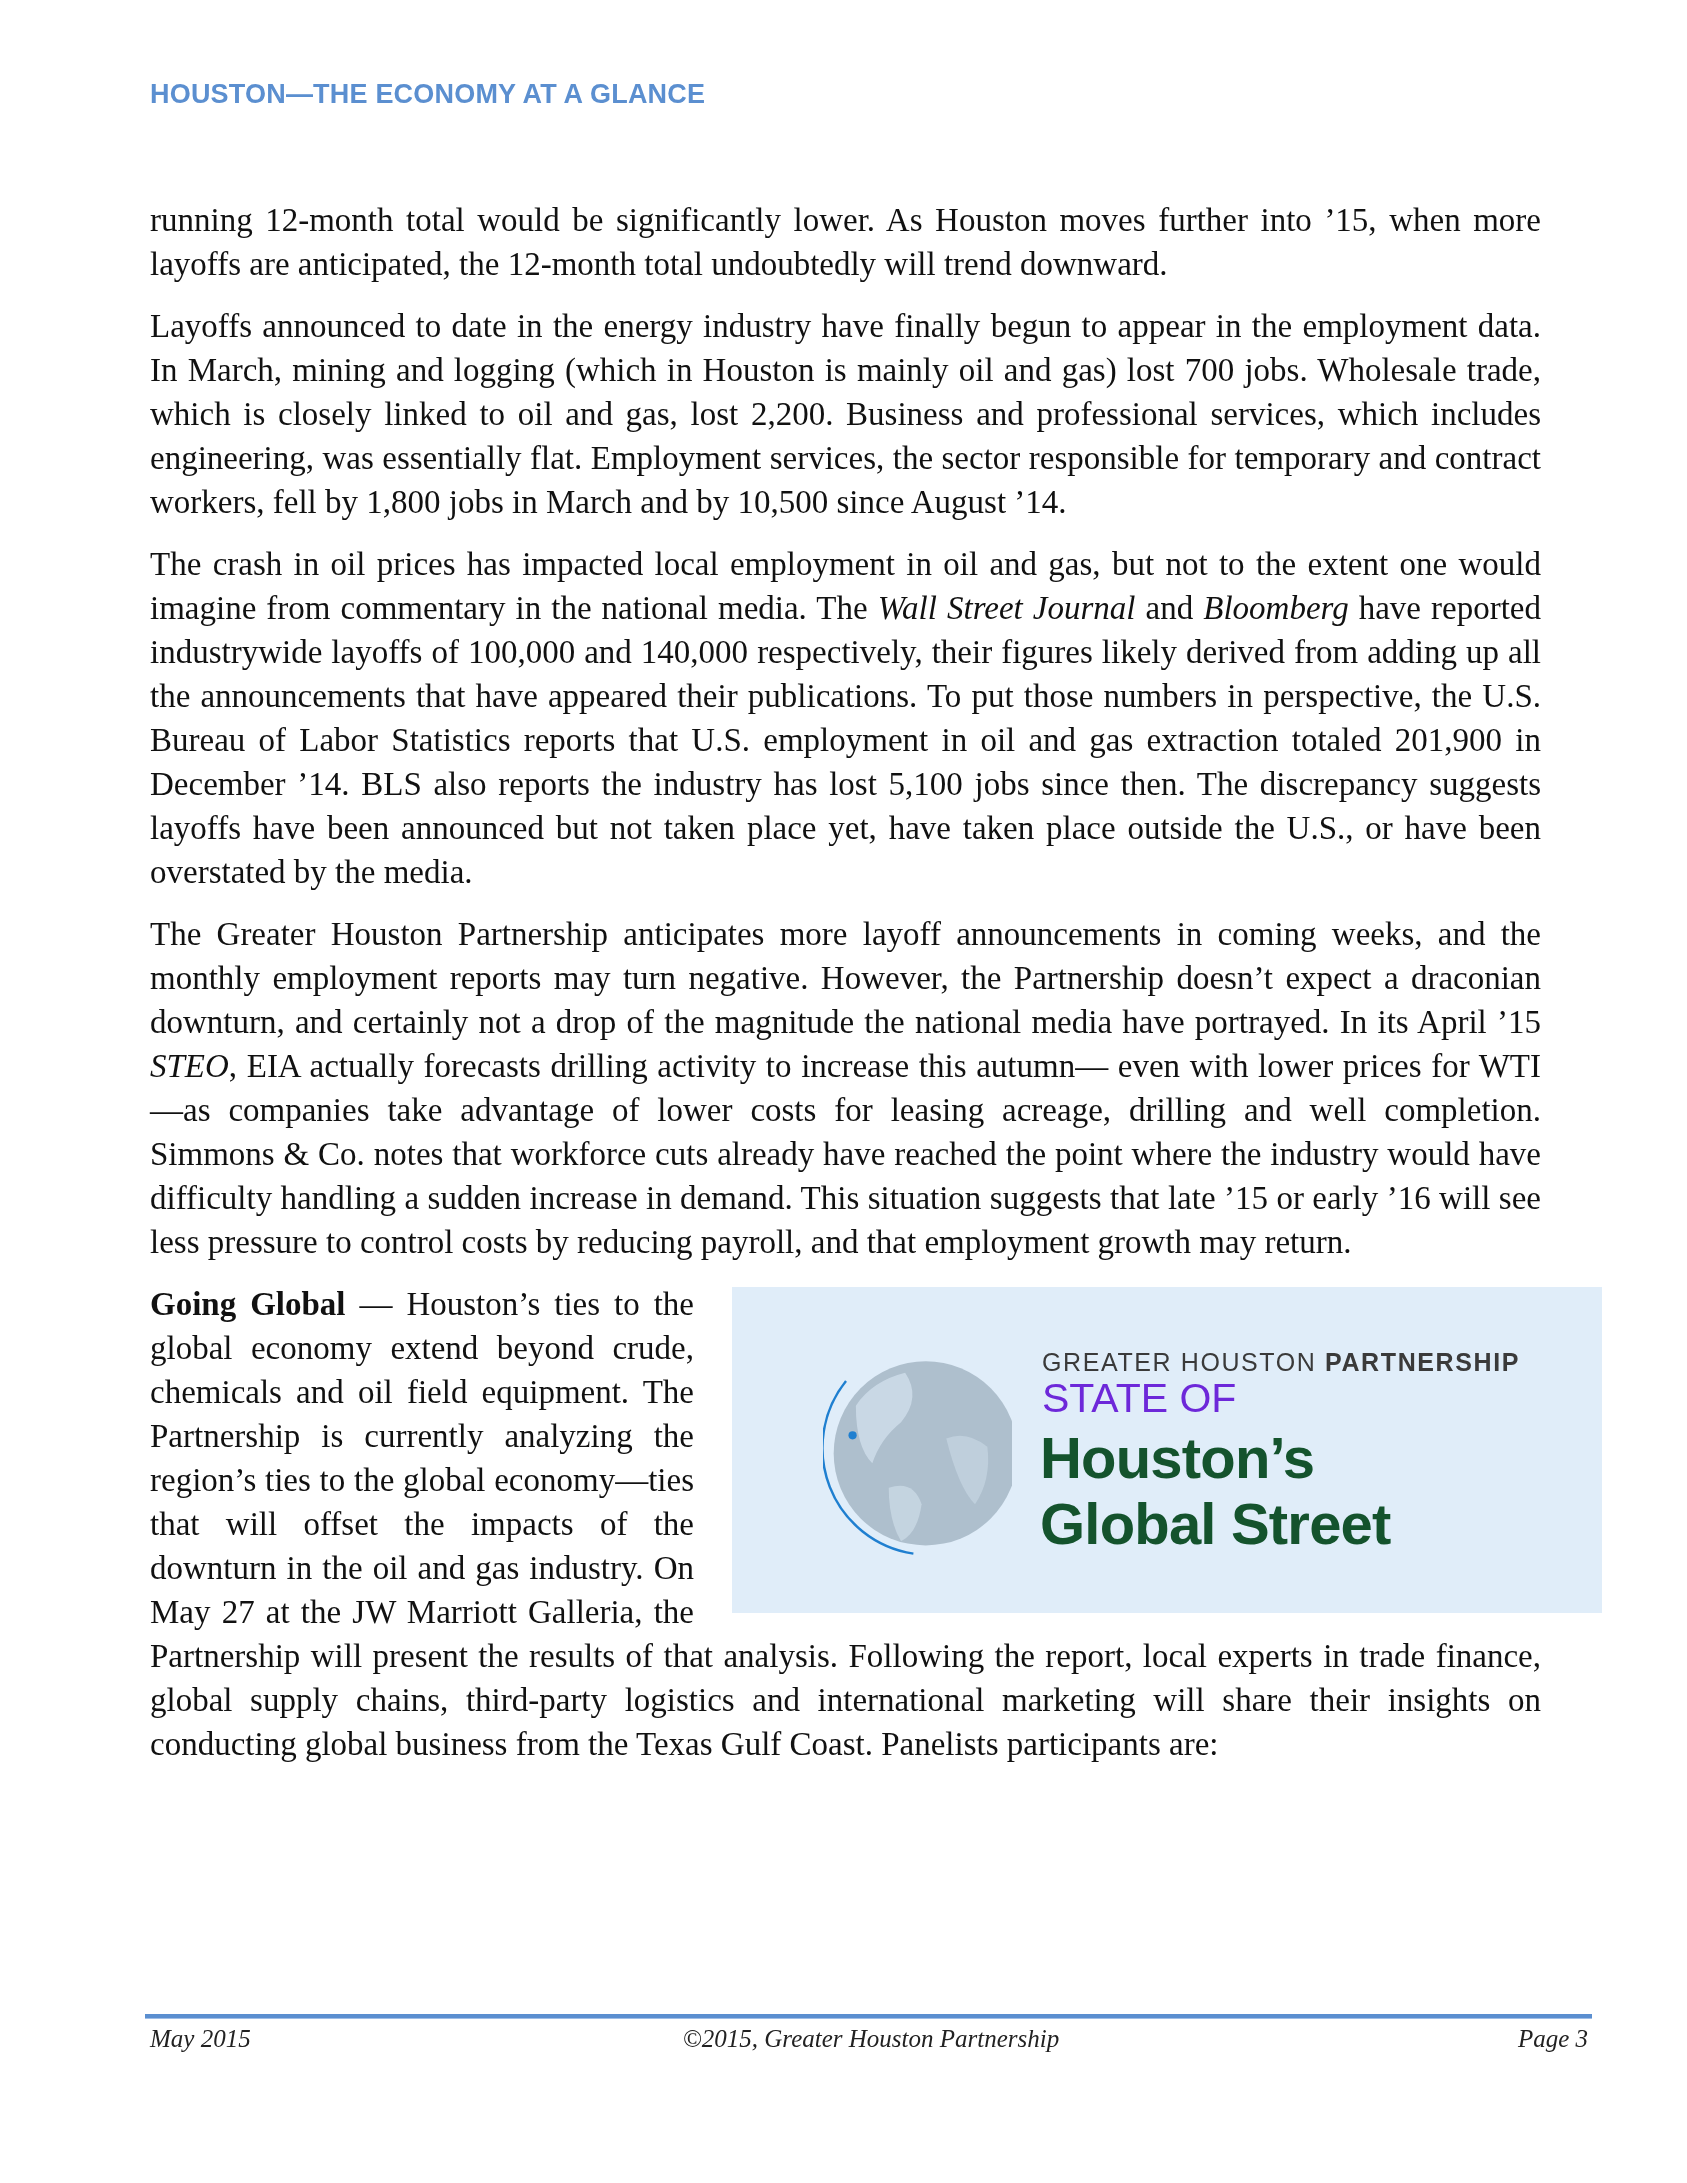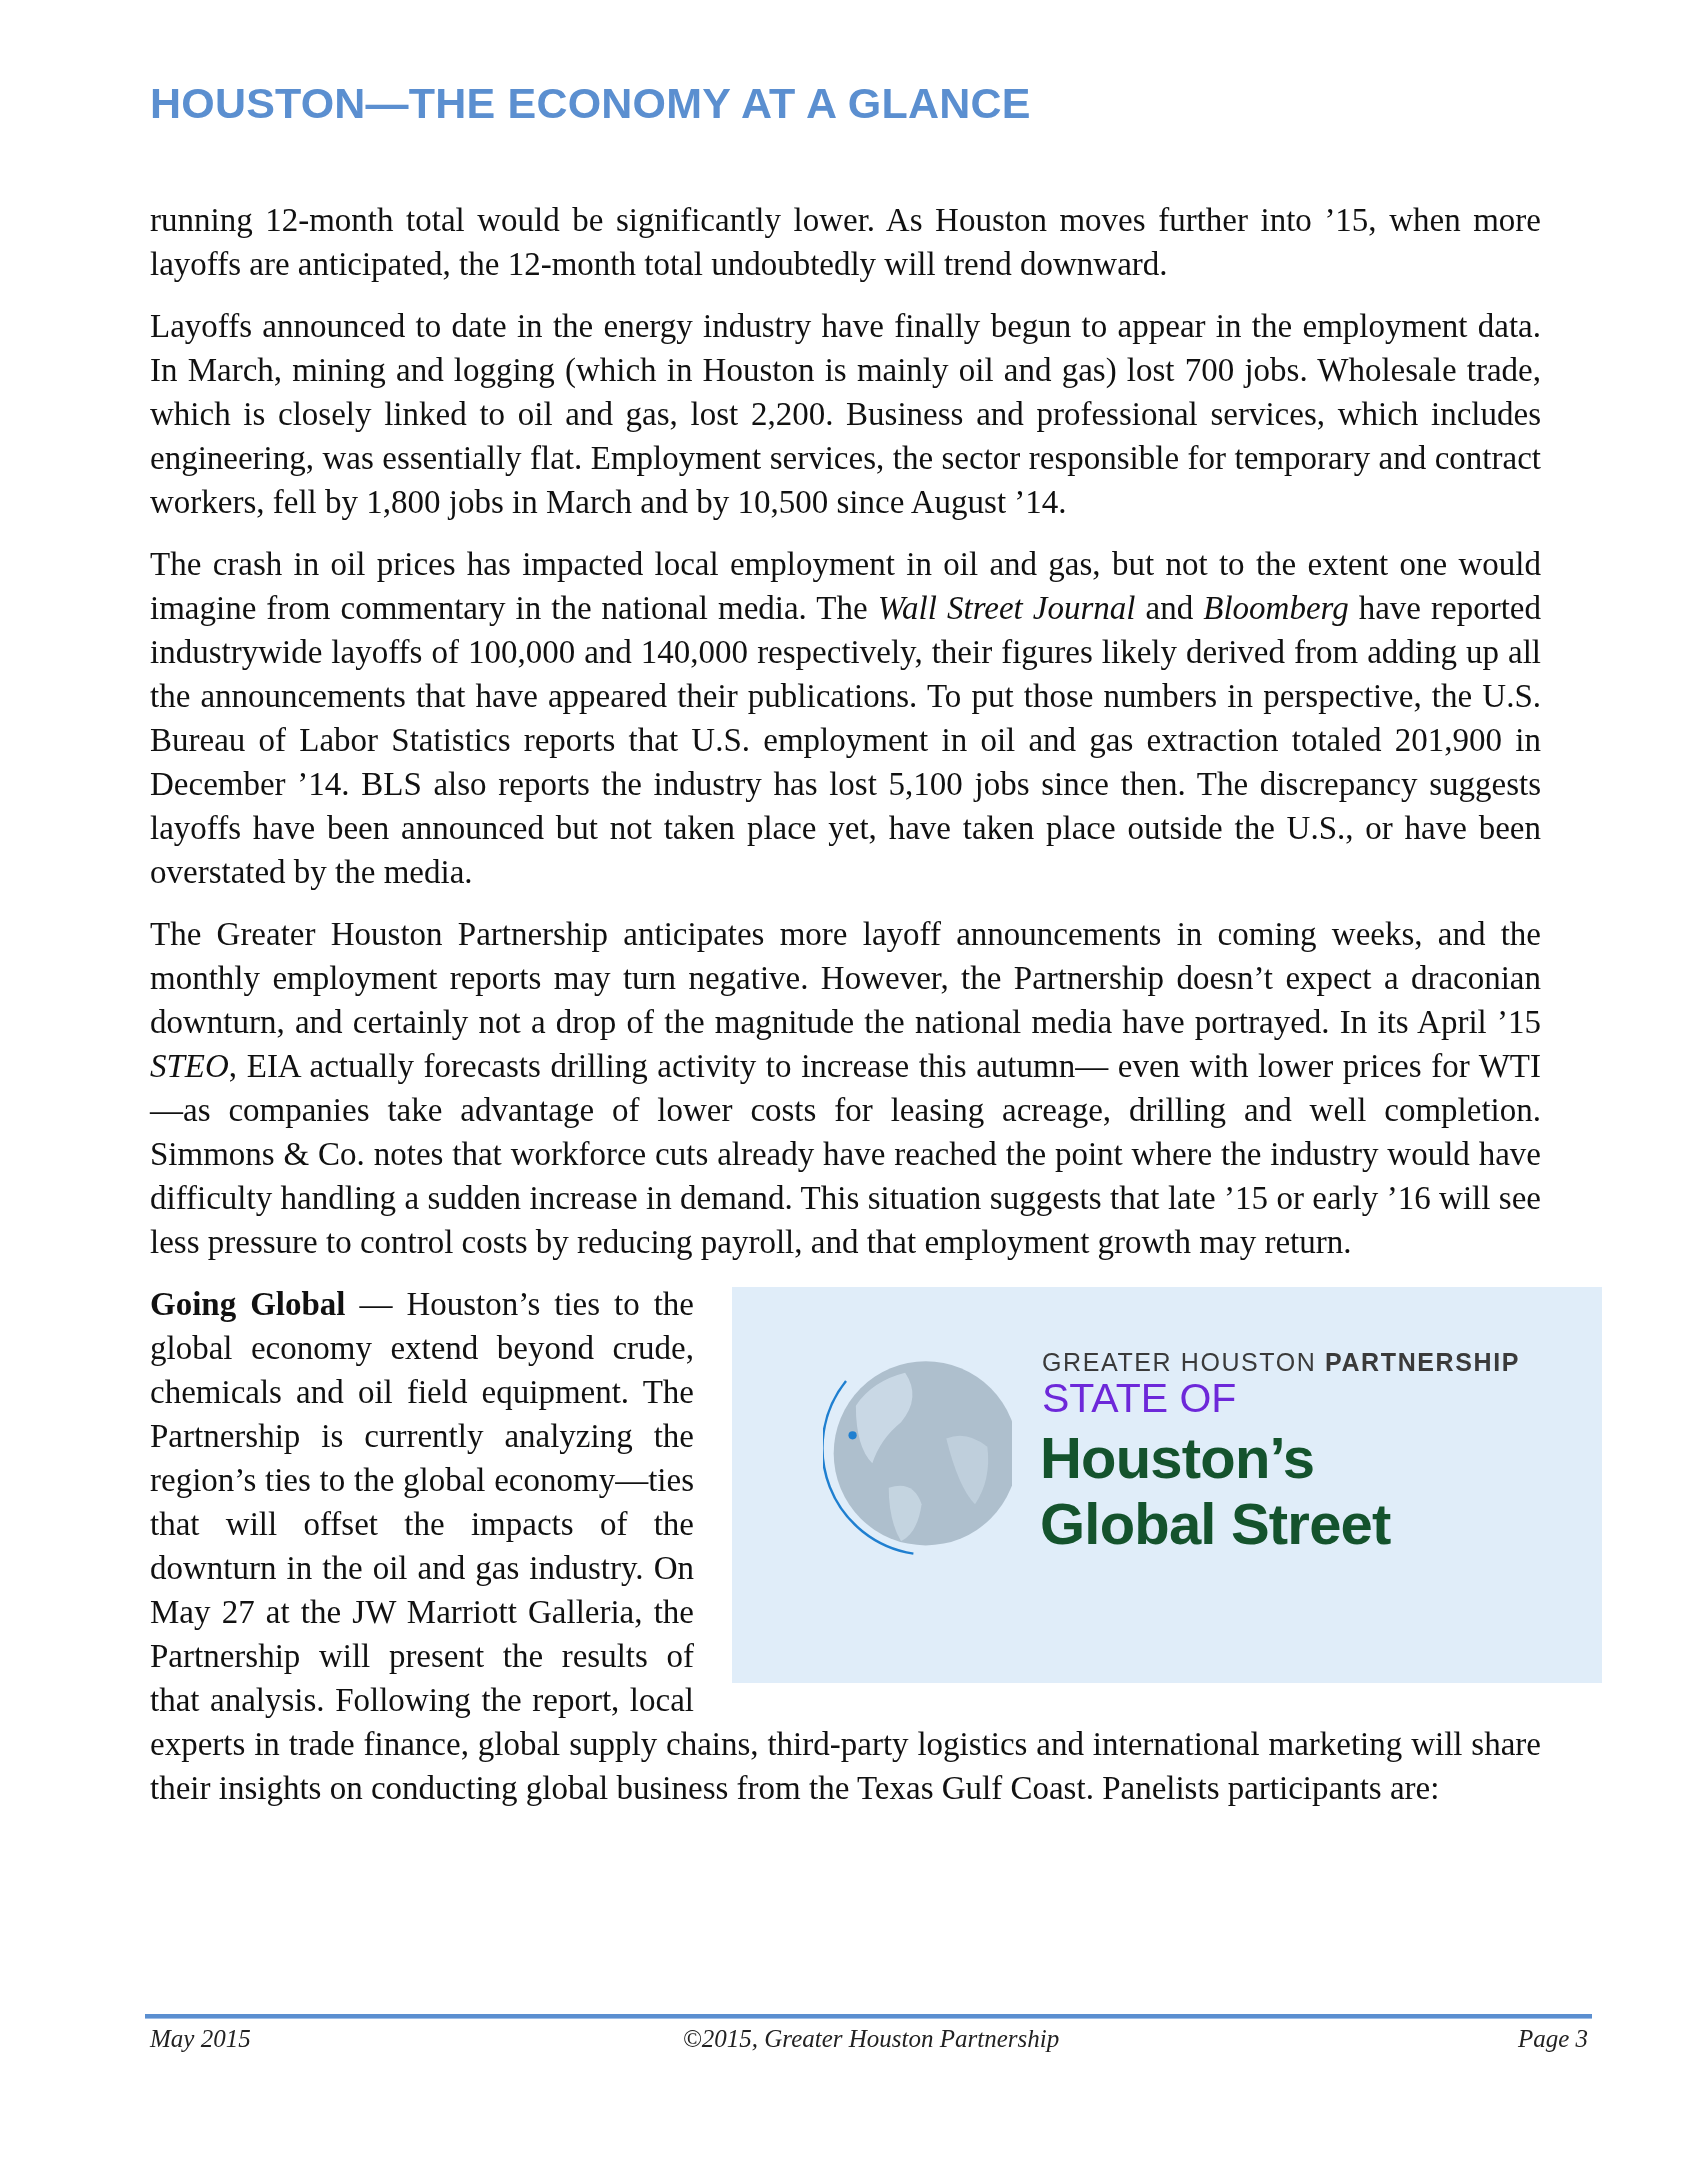--- a/index.html
+++ b/index.html
@@ -1,30 +1,30 @@
 <!DOCTYPE html>
 <html style="font-size:13px"><head>
   <meta charset="utf-8">
   <style>
     html, body { margin: 0; padding: 0; background: #ffffff; }
     body { width: 1687px; height: 2183px; position: relative; overflow: hidden; }
     .page { position: absolute; left: 0; top: 0; width: 1687px; height: 2183px; background: #ffffff; }
     .header-title {
       position: absolute; left: 150px; top: 79px;
       font-family: "Liberation Sans", sans-serif; font-weight: bold;
-      font-size: 43px; color: #5b8fd0; letter-spacing: 0.2px; white-space: nowrap; text-align: right;
+      font-size: 27px; color: #5b8fd0; letter-spacing: 0.2px; white-space: nowrap; text-align: right;
     }
     .body {
       position: absolute; left: 150px; top: 198px; width: 1391px;
       font-family: "Liberation Serif", serif; font-size: 33px; line-height: 44px;
       color: #111111; text-align: justify;
     }
     .body p { margin: 0 0 18px 0; }
     .float-figure {
-      float: right; width: 870px; height: 396px;
+      float: right; width: 870px; height: 326px;
       margin: 5px -61px 5px 38px;
       background: #e0edf9; position: relative;
     }
     .globe { position: absolute; left: 91px; top: 61px; width: 189px; height: 214px; }
     .logo-org { position: absolute; left: 310px; top: 53px; font-family: "Liberation Sans", sans-serif; font-size: 25px; color: #3a3a3a; letter-spacing: 1.6px; white-space: nowrap; }
     .logo-org b { font-weight: bold; }
     .logo-state { position: absolute; left: 310px; top: 89px; font-family: "Liberation Sans", sans-serif; font-size: 41px; color: #6d28d9; white-space: nowrap; }
     .logo-title { position: absolute; left: 308px; top: 138px; font-family: "Liberation Sans", sans-serif; font-weight: bold; font-size: 58px; line-height: 66px; color: #14532d; white-space: nowrap; letter-spacing: -0.8px; }
     .footer-rule { position: absolute; left: 145px; top: 2014px; width: 1447px; height: 4.1px; background: #5b8fd0; border-bottom: 0.8px solid #9fbde6; }
     .footer { position: absolute; left: 150px; top: 2025px; width: 1442px; height: 33px; font-family: "Liberation Serif", serif; font-style: italic; font-size: 25px; color: #222; }

